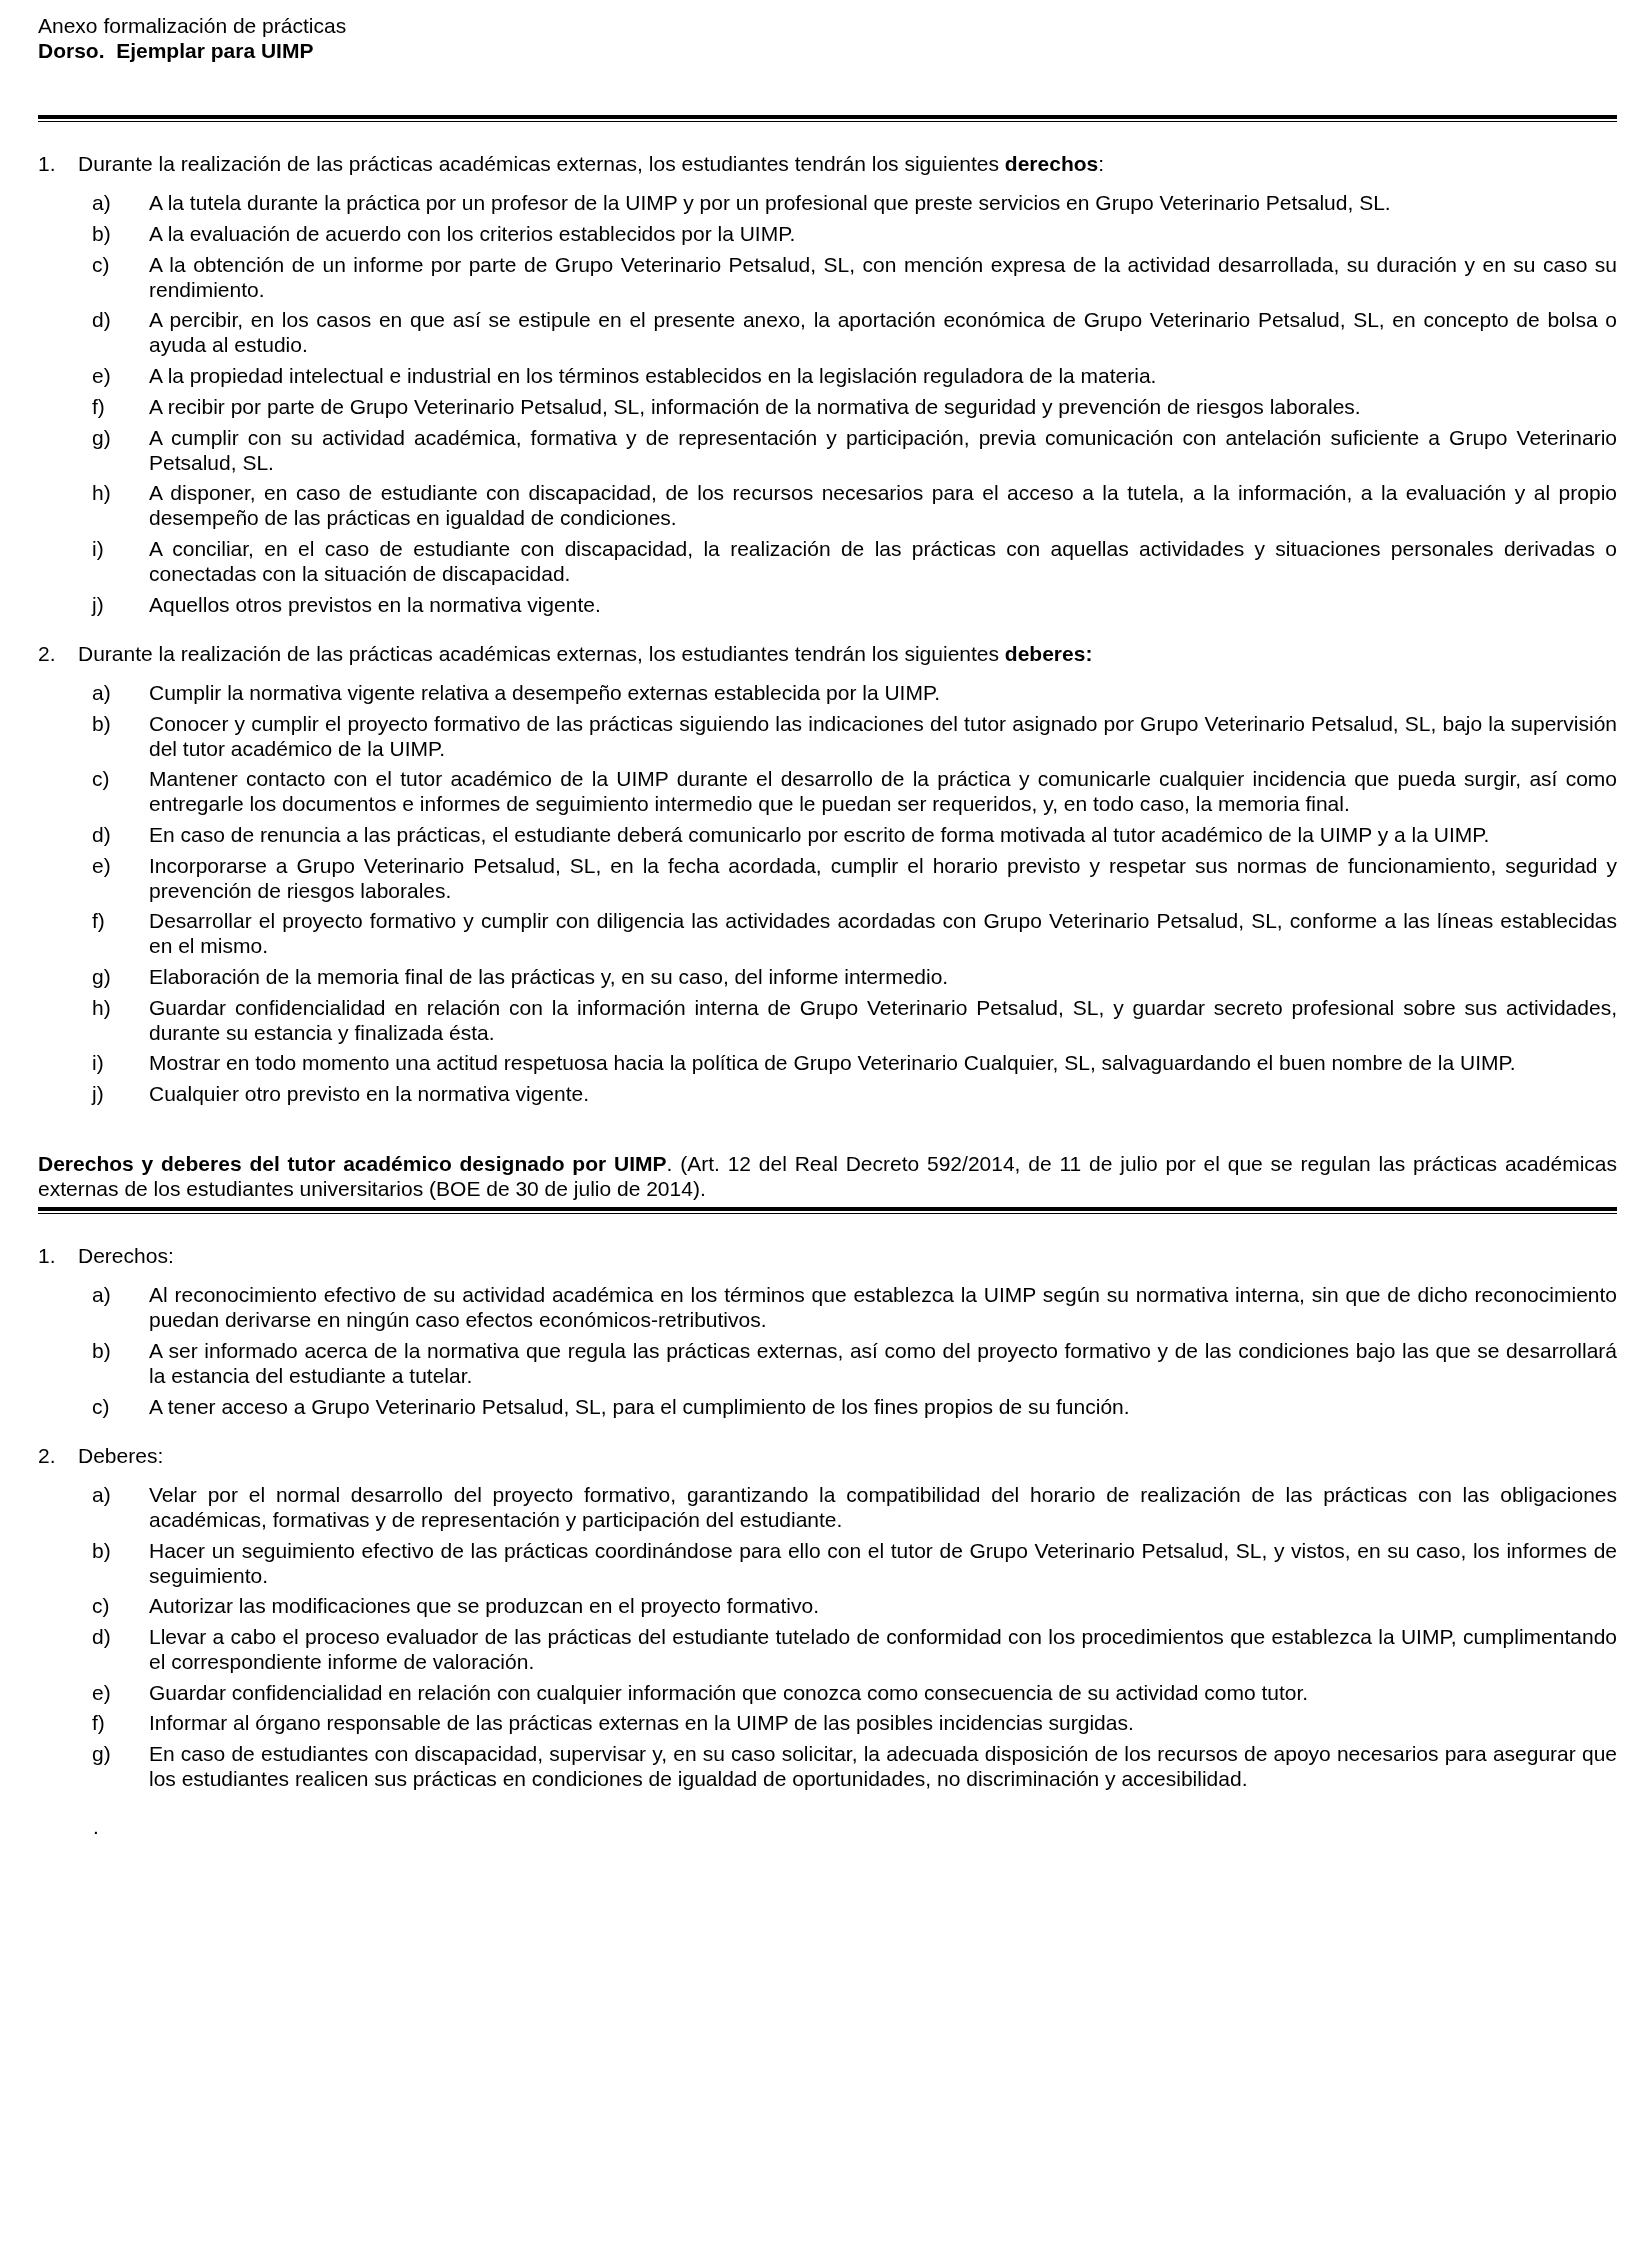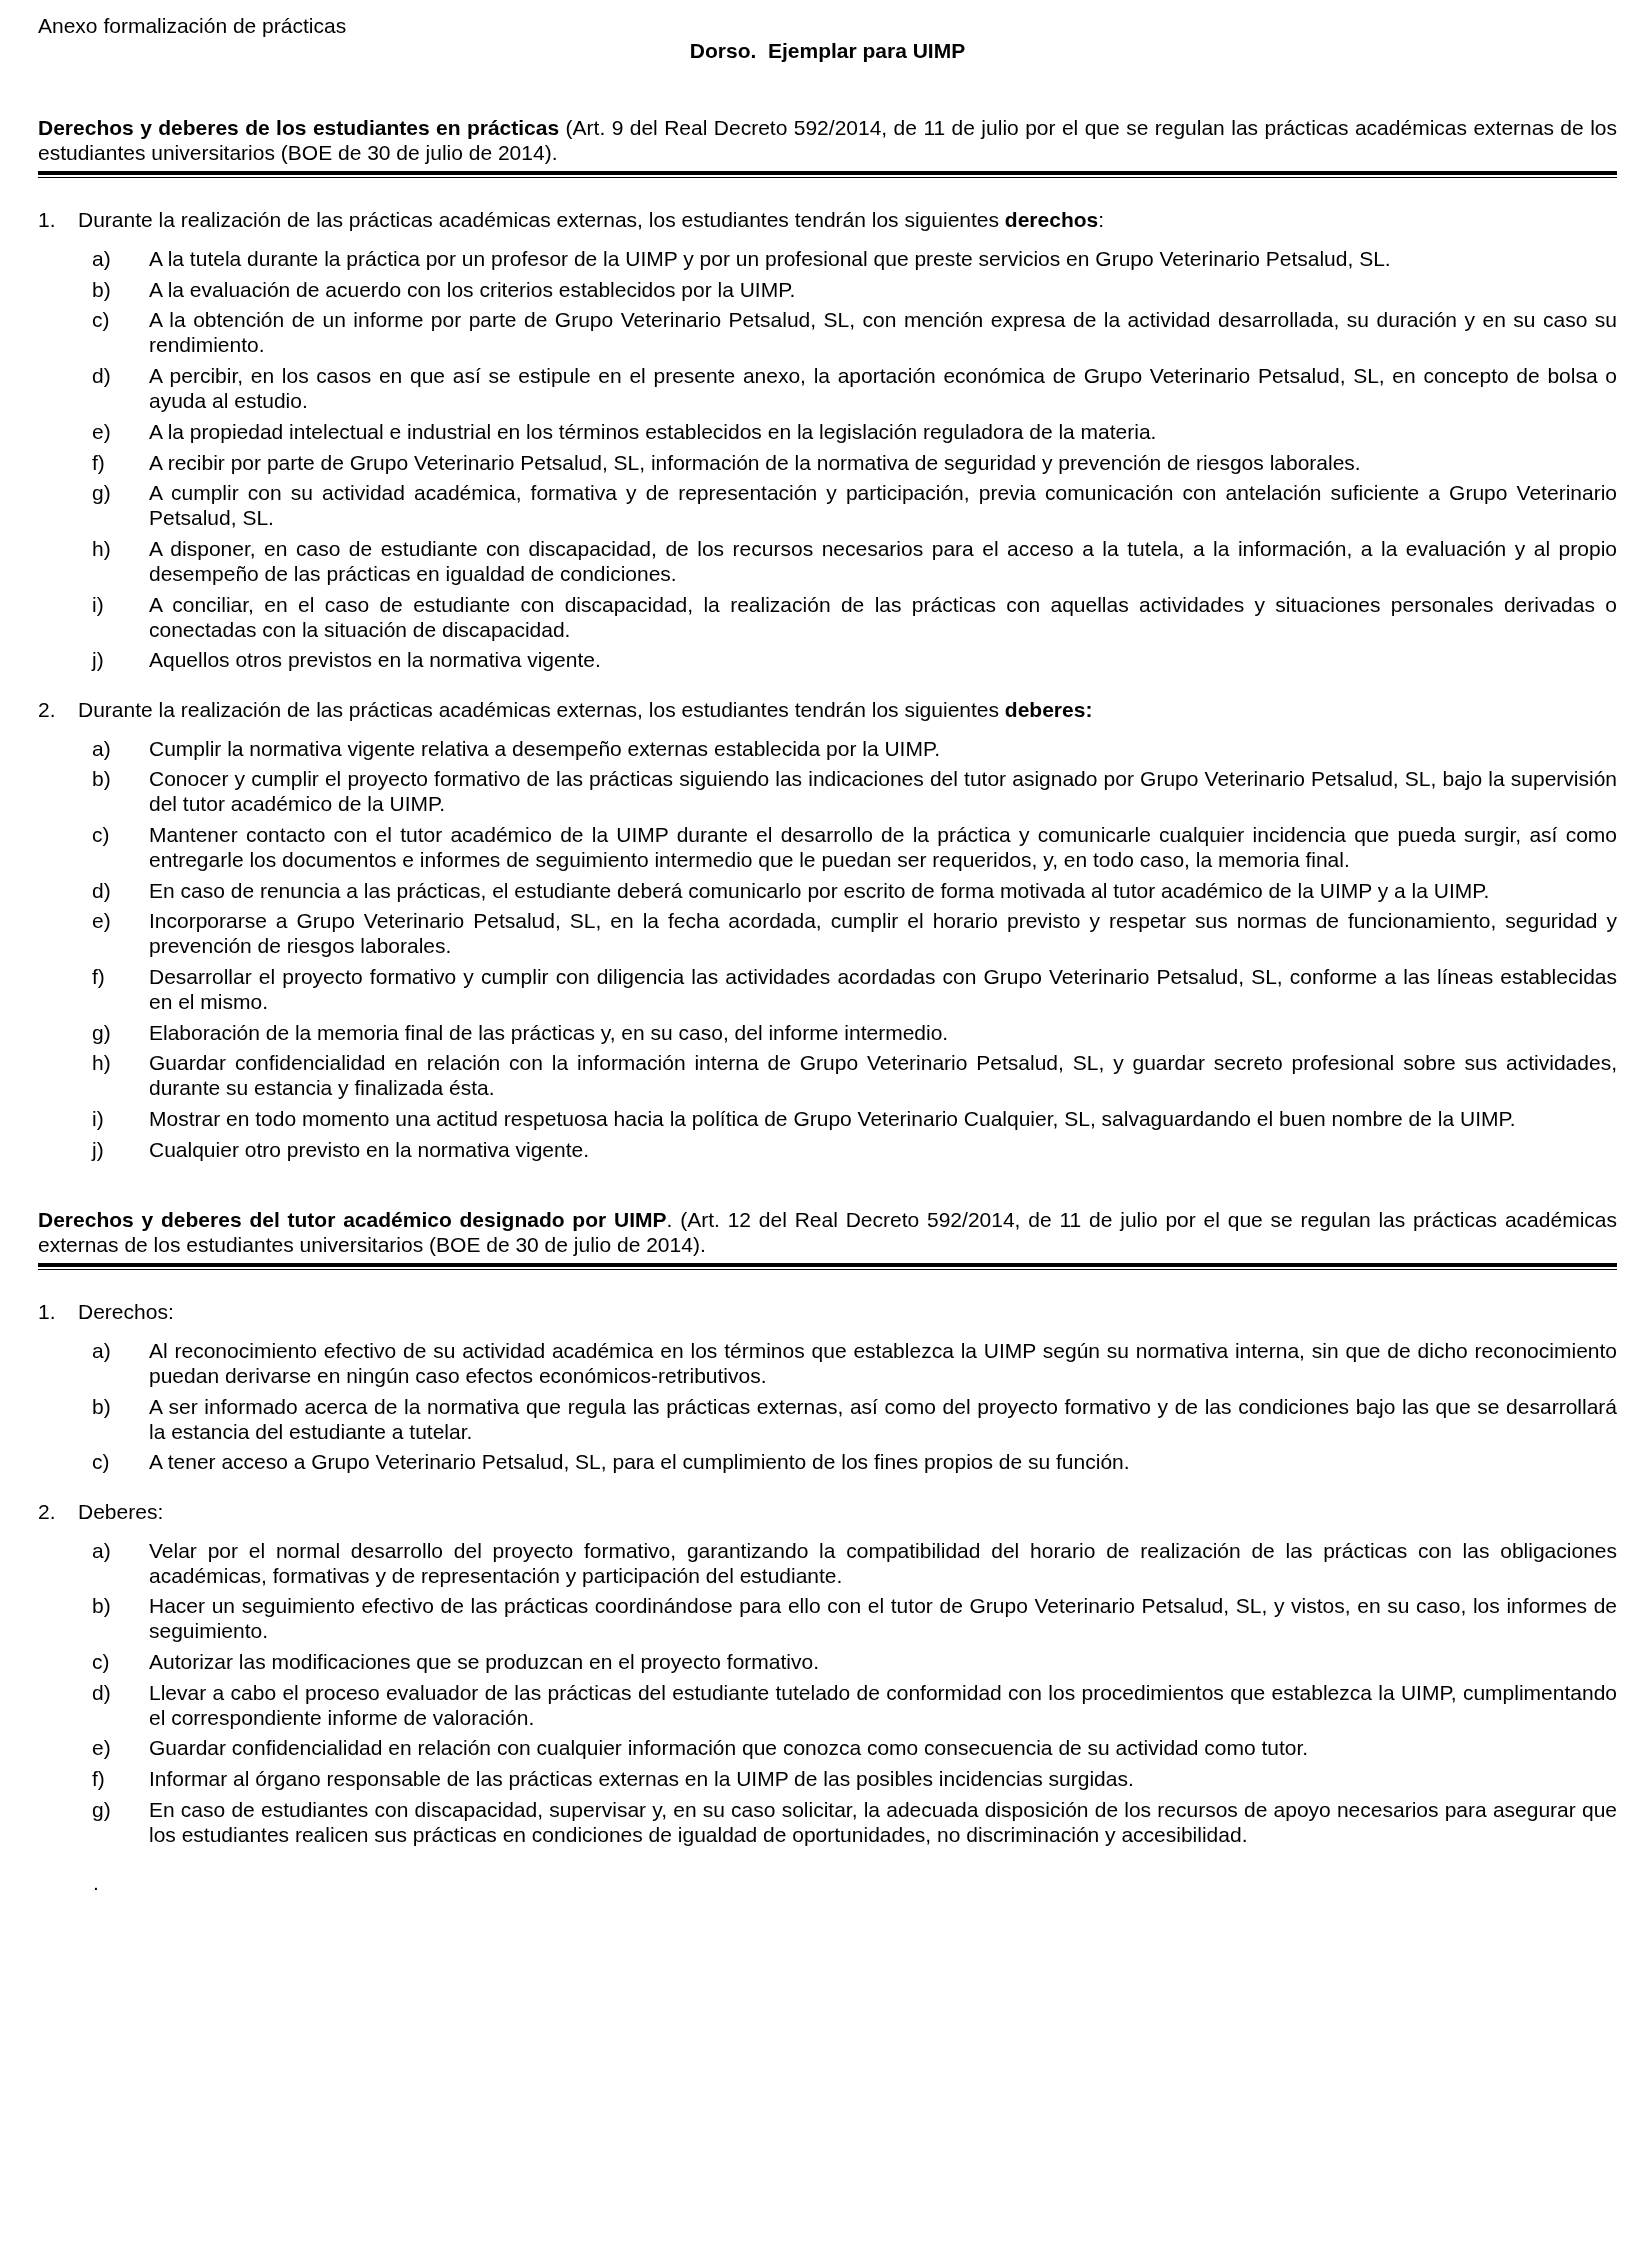--- a/index.html
+++ b/index.html
@@ -6,21 +6,21 @@
   .page {
     position:relative;
     width:1651px; height:2261px;
     background:#ffffff; color:#000000;
     font-family:"Liberation Sans", sans-serif;
     font-size:21px; line-height:25px;
     box-sizing:border-box;
     padding:13px 34px 0 38px;
     overflow:hidden;
   }
-  .prewrap { white-space:pre-wrap;text-align:center; }
+  .prewrap { white-space:pre-wrap; }
   .doc-header { margin-bottom:52px; }
   .doc-header .line2 { font-weight:bold; }
   .heading { text-align:justify; }
   .heading .hbold { font-weight:bold; }
   .rule {
     height:2.4px;
     border-top:4.1px solid #000;
     border-bottom:1.6px solid #000;
     margin-top:5.7px;
   }
@@ -40,23 +40,20 @@
 </head>
 <body>
 
 <div class="page">
 
   <div class="doc-header">
     <div class="line1">Anexo formalización de prácticas</div>
     <div class="line2 prewrap">Dorso.  Ejemplar para UIMP</div>
   </div>
 
-  <div class="heading">
-    <span class="hbold">Derechos y deberes de los estudiantes en prácticas</span><span> (Art. 9 del Real Decreto 592/2014, de 11 de julio por el que se regulan las prácticas académicas externas de los estudiantes universitarios (BOE de 30 de julio de 2014).</span>
-  </div>
   <div class="rule"></div>
 
   <div class="sec mt-first">
     <span class="sec-marker">1.</span>
     <span class="sec-text"><span>Durante la realización de las prácticas académicas externas, los estudiantes tendrán los siguientes </span><span class="ibold">derechos</span><span>:</span></span>
   </div>
   <div class="items">
 
       <div class="item">
         <span class="imark">a)</span>

